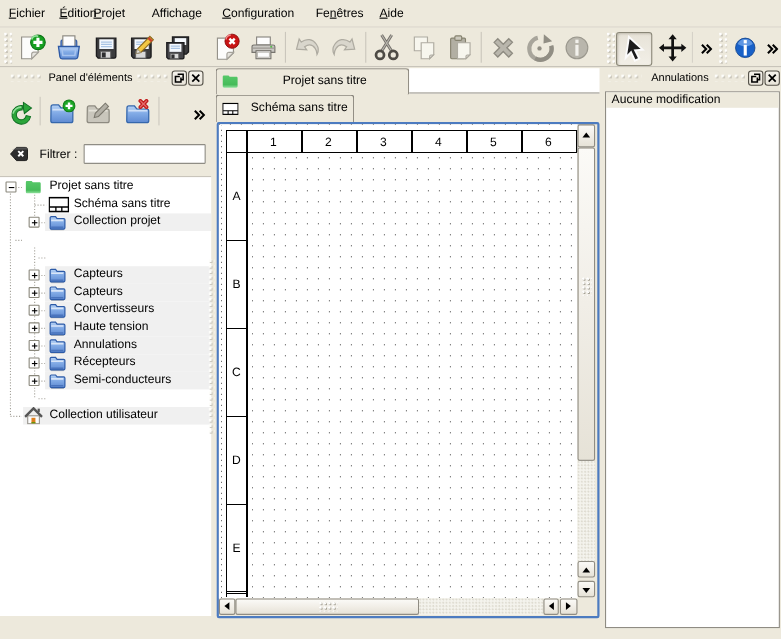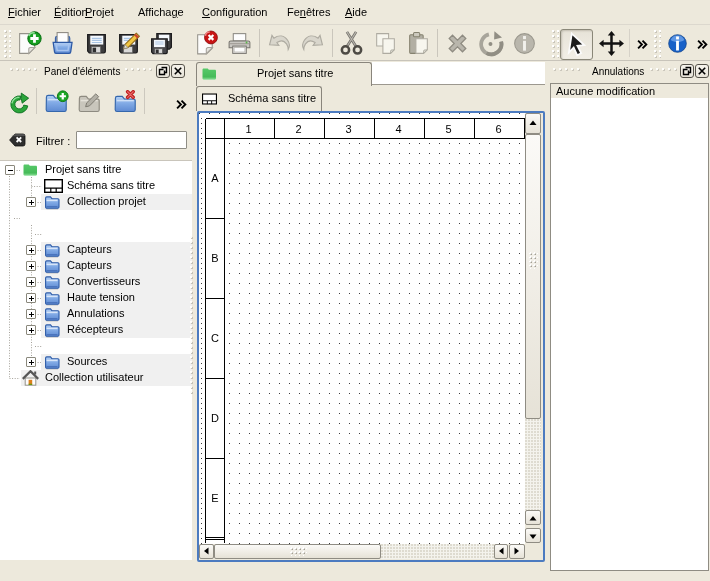--- a/index.html
+++ b/index.html
@@ -470,32 +470,32 @@
         <i></i>
         <b></b>
       </div>
 <span class="ticon2" style="left:44px">
         <svg width="16" height="16">
           <use href="#sym-fold"></use>
         </svg>
       </span>
 <span class="lbl" style="left:67px">Récepteurs</span>
 </div>
-<div class="trow" style="top:193px">
-<div class="cat" style="left:41px;width:151px"></div>
-<div class="expbox plus" style="left:26px">
-        <i></i>
-        <b></b>
-      </div>
-<span class="ticon2" style="left:44px">
-        <svg width="16" height="16">
-          <use href="#sym-fold"></use>
-        </svg>
-      </span>
-<span class="lbl" style="left:67px">Sources</span>
+<div class="trow" style="top:177px">
+<div class="cat" style="left:41px;width:151px"></div>
+<div class="expbox plus" style="left:26px">
+        <i></i>
+        <b></b>
+      </div>
+<span class="ticon2" style="left:44px">
+        <svg width="16" height="16">
+          <use href="#sym-fold"></use>
+        </svg>
+      </span>
+<span class="lbl" style="left:67px">Semi-conducteurs</span>
 </div>
 <div class="trow" style="top:209px">
 <div class="cat" style="left:21px;width:171px"></div>
 <span class="ticon2" style="left:22px">
         <svg width="17" height="16">
           <use href="#sym-home"></use>
         </svg>
       </span>
 <span class="lbl" style="left:45px">Collection utilisateur</span>
 </div>

